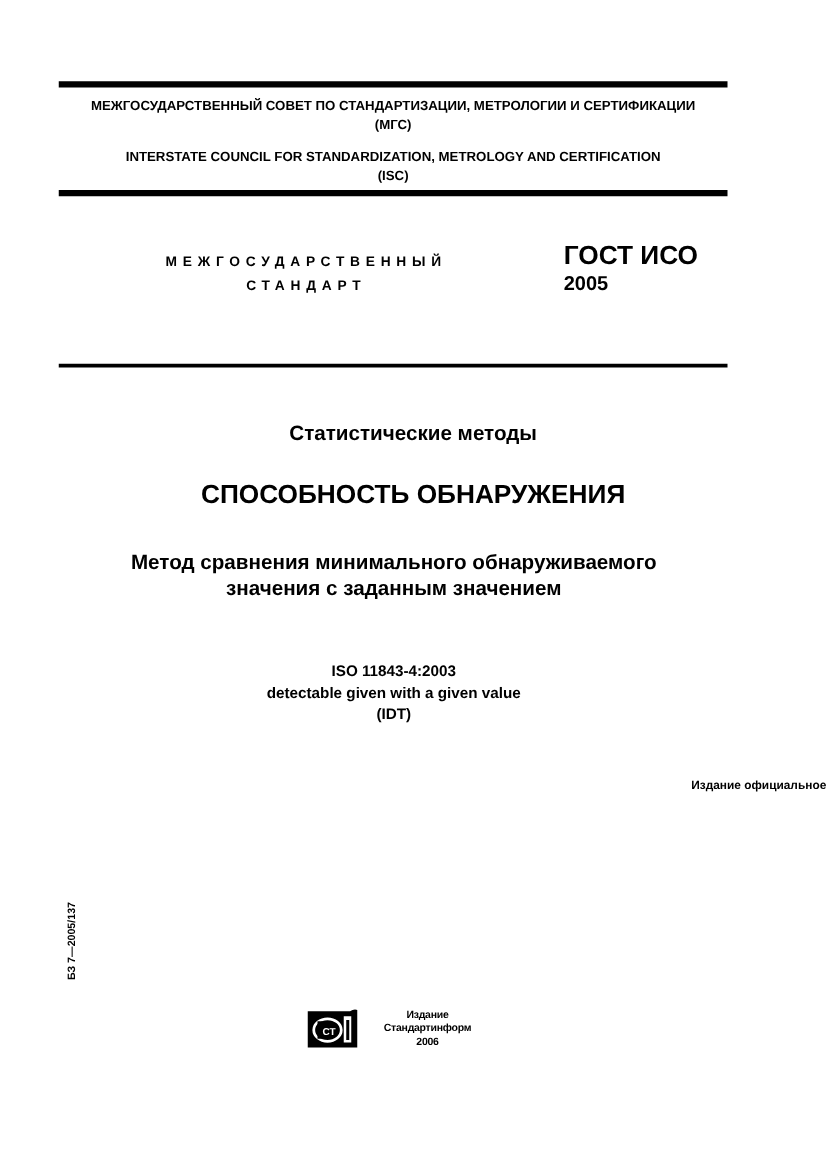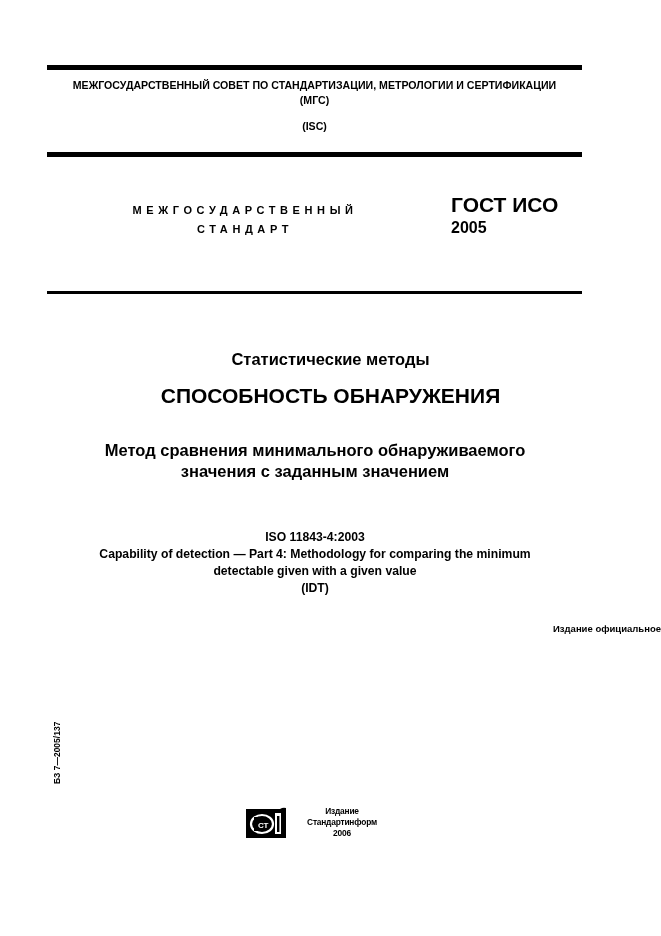--- a/index.html
+++ b/index.html
@@ -62,21 +62,21 @@
       line-height: 22px;
     }
 
     .title-block {
       position: absolute;
       left: 0;
       width: 661px;
       text-align: center;
       font-weight: bold;
     }
-    .t-series { top: 348px; font-size: 16.5px; line-height: 22px; }
+    .t-series { top: 336px; font-size: 16.5px; line-height: 22px; }
     .t-main { top: 382px; font-size: 21px; line-height: 28px; }
     .t-sub { top: 440px; font-size: 16.5px; line-height: 21px; left: 15px; width: 600px; }
 
     .iso-block {
       position: absolute;
       left: 40px;
       width: 550px;
       top: 505px;
       text-align: center;
       font-weight: bold;
@@ -132,20 +132,21 @@
 <body>
 
 <div class="rule rule-top"></div>
 
 <div class="council council-ru">
   <div>МЕЖГОСУДАРСТВЕННЫЙ СОВЕТ ПО СТАНДАРТИЗАЦИИ, МЕТРОЛОГИИ И СЕРТИФИКАЦИИ</div>
   <div>(МГС)</div>
 </div>
 
 <div class="council council-en">
+  <div>INTERSTATE COUNCIL FOR STANDARDIZATION, METROLOGY AND CERTIFICATION</div>
   <div>(ISC)</div>
 </div>
 
 <div class="rule rule-mid"></div>
 
 <div class="std-kind">
   <div>МЕЖГОСУДАРСТВЕННЫЙ</div>
   <div>СТАНДАРТ</div>
 </div>
 
@@ -158,21 +159,20 @@
 
 <div class="title-block t-series">Статистические методы</div>
 <div class="title-block t-main">СПОСОБНОСТЬ ОБНАРУЖЕНИЯ</div>
 <div class="title-block t-sub">
   <div>Метод сравнения минимального обнаруживаемого</div>
   <div>значения с заданным значением</div>
 </div>
 
 <div class="iso-block">
   <div>ISO 11843-4:2003</div>
-  <div>Capability of detection — Part 4: Methodology for comparing the minimum</div>
   <div>detectable given with a given value</div>
   <div>(IDT)</div>
 </div>
 
 <div class="edition">Издание официальное</div>
 
 <div class="side-code">БЗ  7—2005/137</div>
 
 <div class="logo">
   <svg width="40" height="32" viewBox="0 0 40 32" xmlns="http://www.w3.org/2000/svg">

